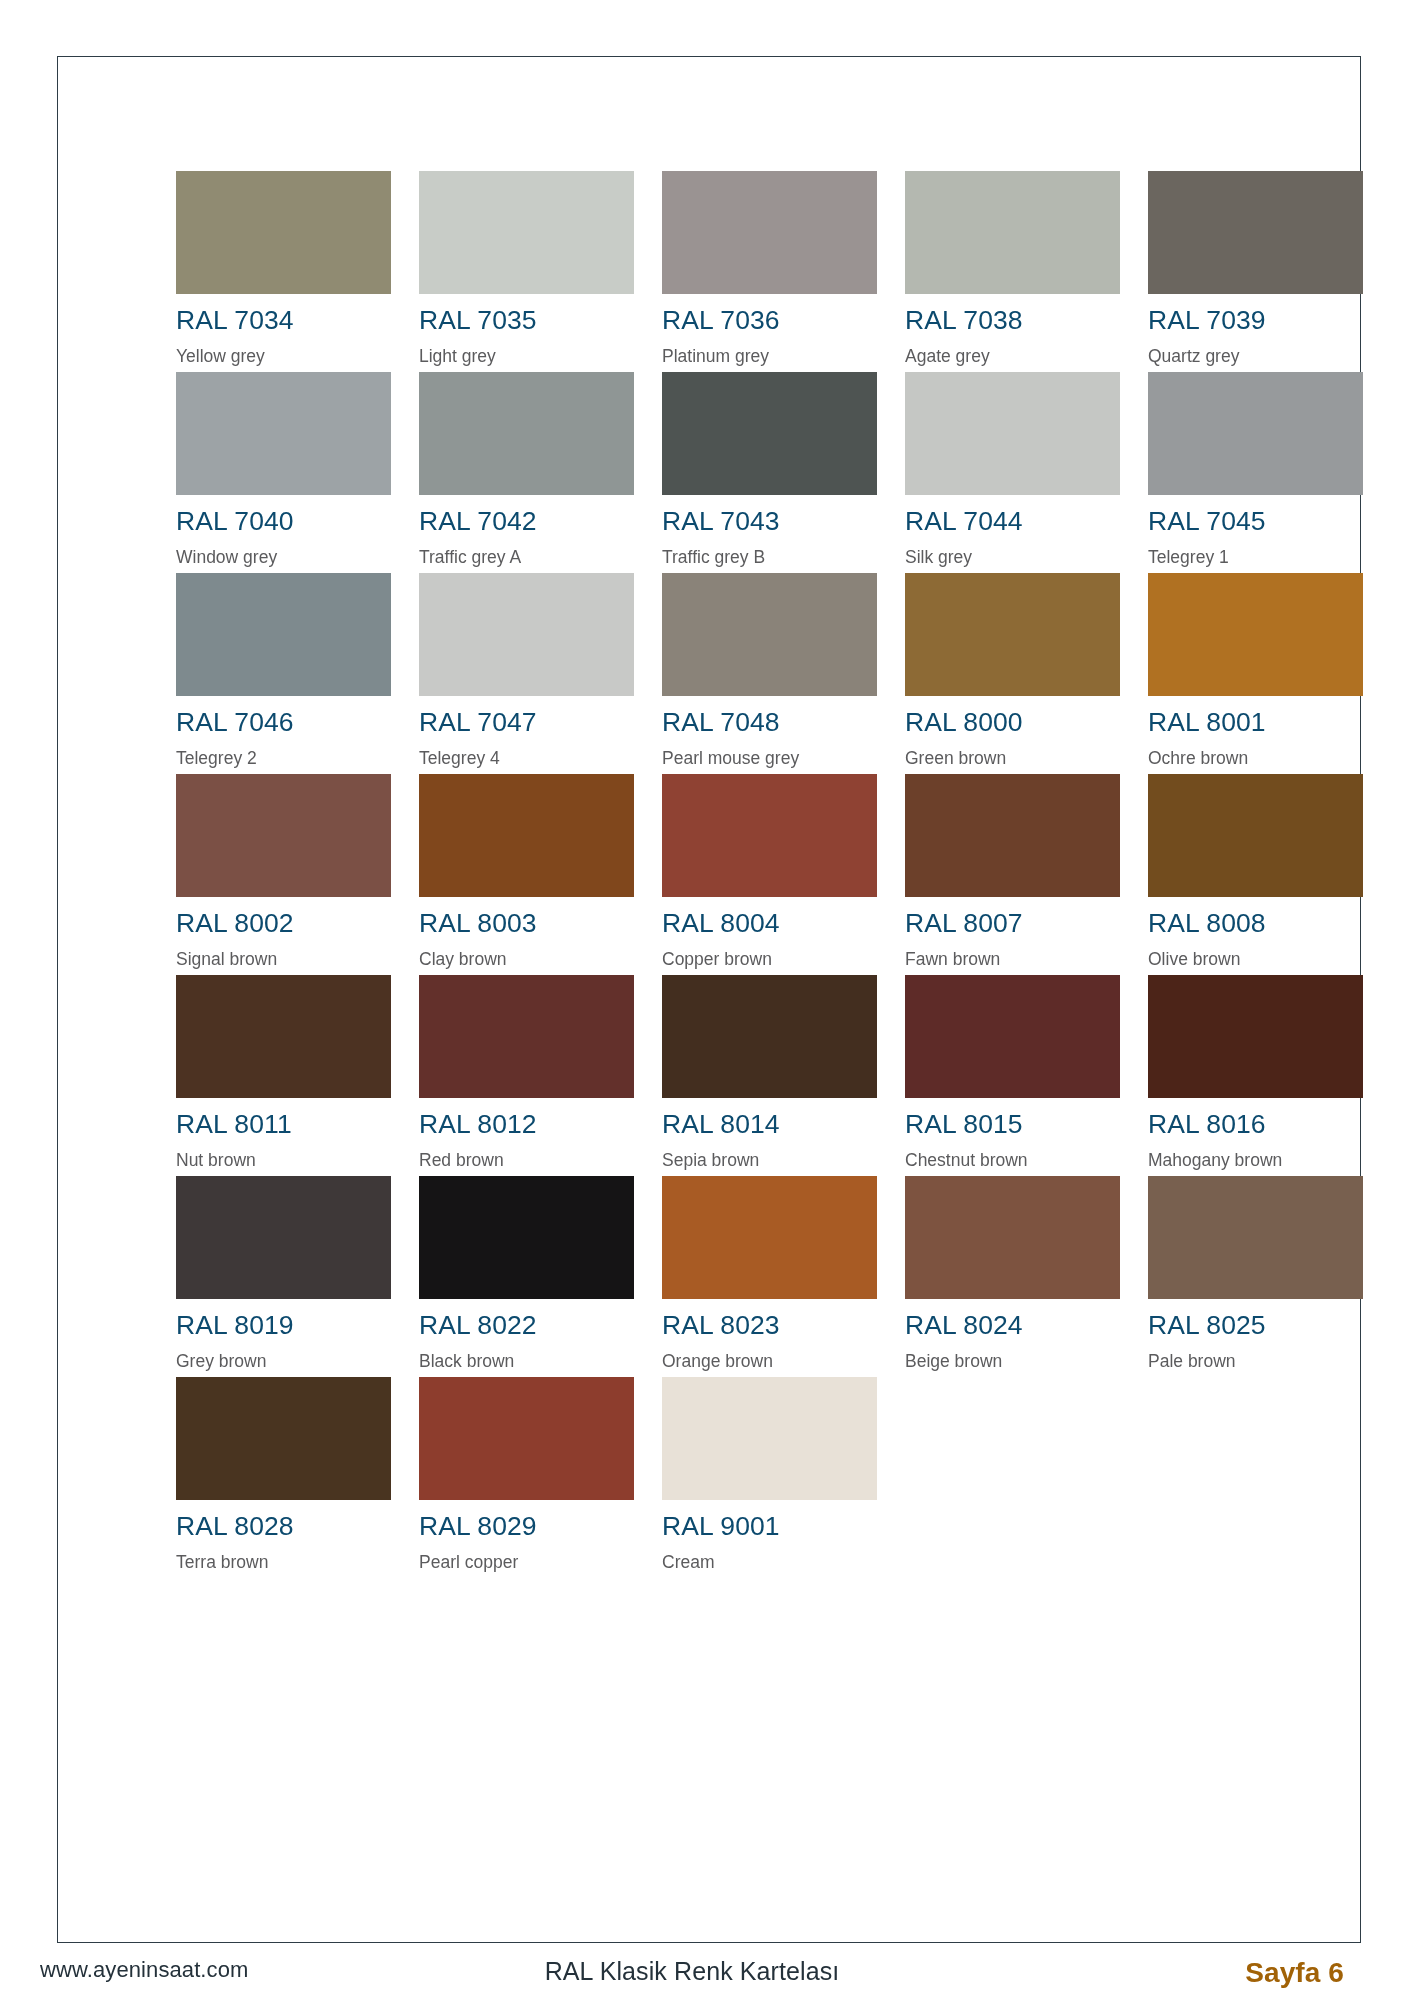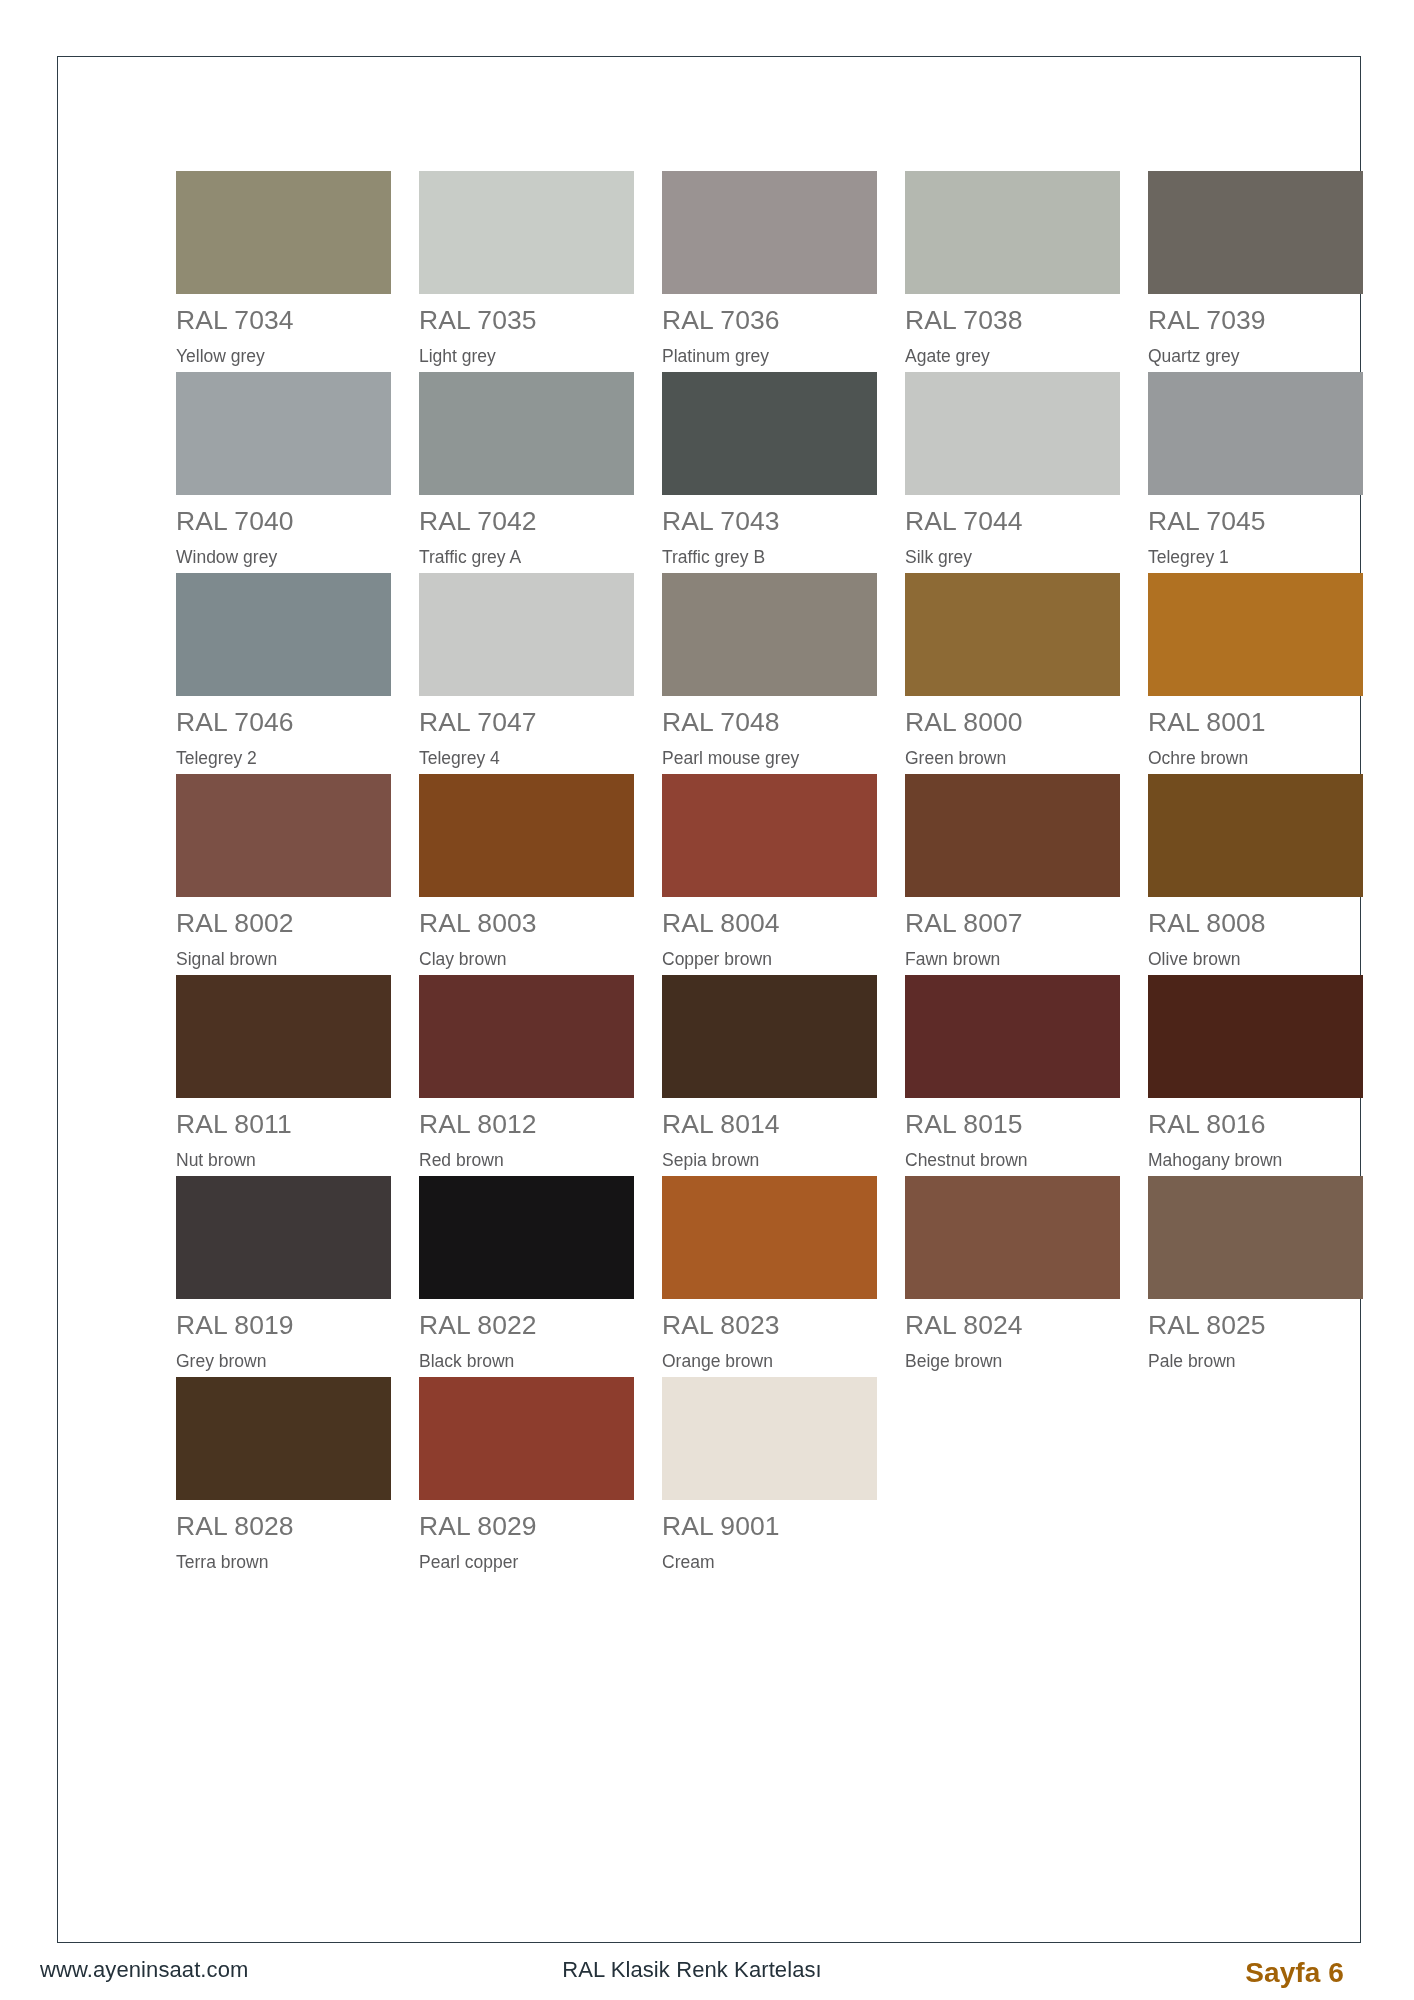--- a/index.html
+++ b/index.html
@@ -53,21 +53,21 @@
     width: 215px;
     height: 123px;
     display: block;
   }
 
   .swatch-code {
     margin-top: 13px;
     font-size: 26.5px;
     font-weight: 400;
     letter-spacing: 0.1px;
-    color: #737373;
+    color: #0c4a6e;
     line-height: 1;
     white-space: nowrap;
   }
 
   .swatch-name {
     margin-top: 14px;
     font-size: 17.5px;
     font-weight: 400;
     color: #5b5b5d;
     line-height: 1;
@@ -92,21 +92,21 @@
     letter-spacing: 0.1px;
     white-space: nowrap;
   }
 
   #footer-title {
     position: absolute;
     left: 0;
     right: 0;
     top: 0px;
     text-align: center;
-    font-size: 22px;
+    font-size: 25px;
     color: #24313a;
     letter-spacing: 0.1px;
     white-space: nowrap;
   }
 
   #footer-page {
     position: absolute;
     right: 0px;
     top: 0px;
     font-size: 28px;

